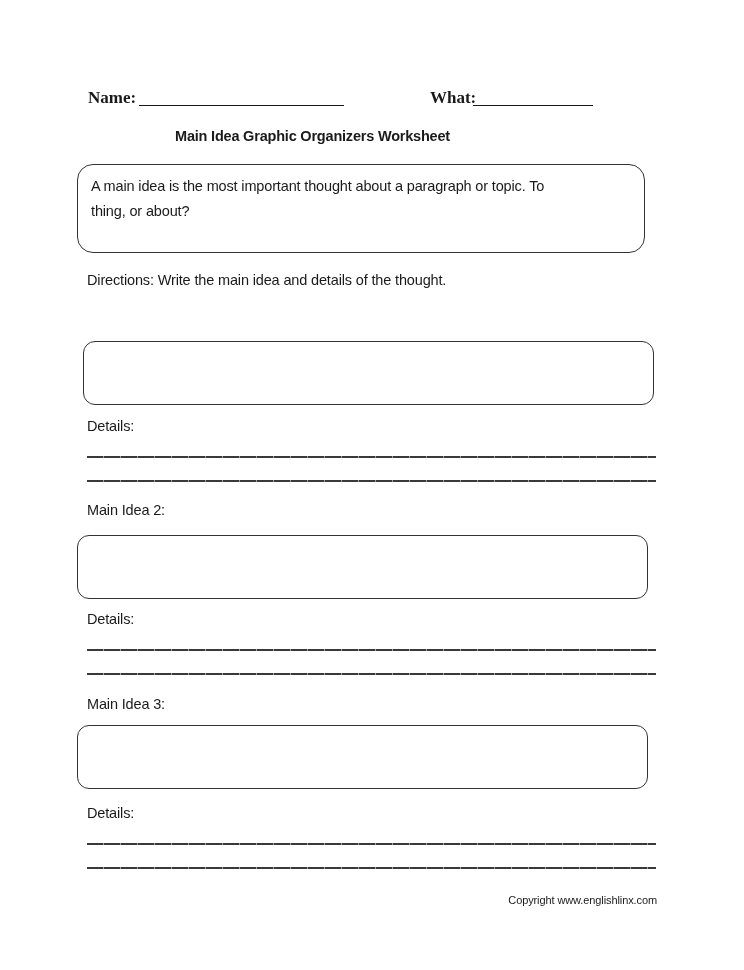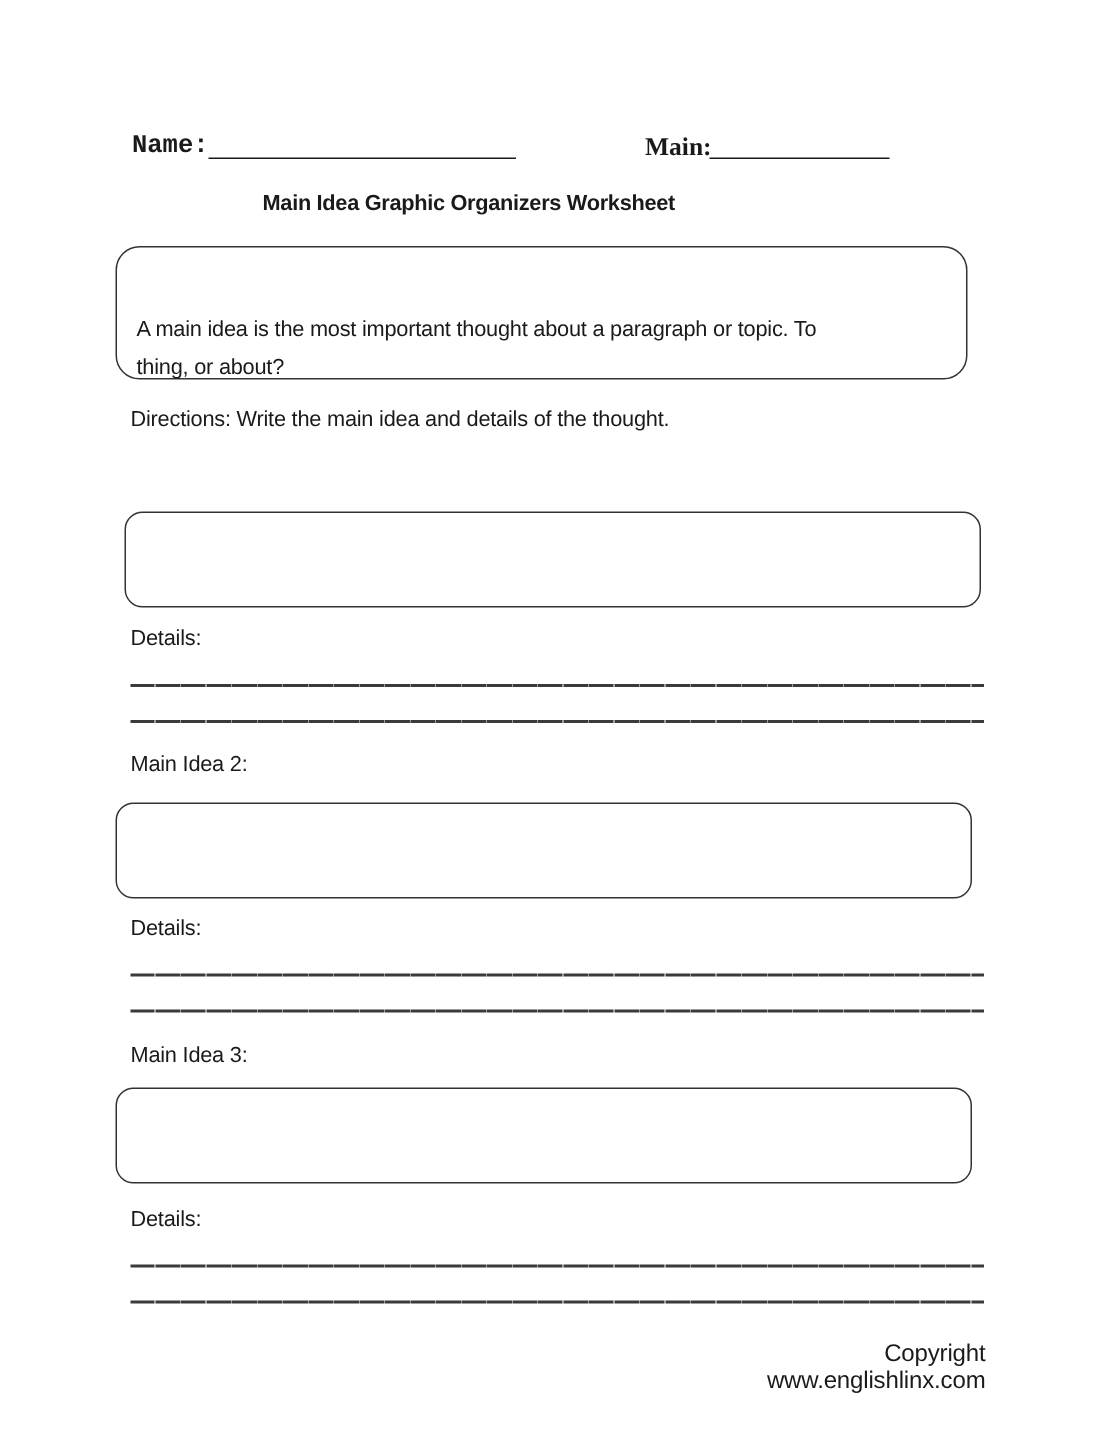--- a/index.html
+++ b/index.html
@@ -3,33 +3,33 @@
   <meta charset="utf-8">
   <style>
     html, body { margin: 0; padding: 0; background: #ffffff; }
     body { width: 744px; height: 970px; position: relative; overflow: hidden; color: #1a1a1a; }
     .abs { position: absolute; }
     .serif-bold { font-family: "Liberation Serif", "DejaVu Serif", serif; font-weight: bold; font-size: 17px; }
     .sans { font-family: "Liberation Sans", "DejaVu Sans", sans-serif; }
     .uline { position: absolute; height: 0; border-top: 1.5px solid #1a1a1a; }
     .title { font-family: "Liberation Sans", "DejaVu Sans", sans-serif; font-weight: bold; font-size: 14.5px; width: 625px; text-align: center; left: 0; top: 128px; letter-spacing: -0.2px; }
     .intro-box { left: 77px; top: 164px; width: 568px; height: 89px; border: 1.5px solid #333; border-radius: 16px; box-sizing: border-box; }
-    .intro-text { left: 91px; top: 174px; width: 550px; font-size: 14.5px; line-height: 25px; letter-spacing: -0.15px; margin-top: 34px; }
+    .intro-text { left: 91px; top: 174px; width: 550px; font-size: 14.5px; line-height: 25px; letter-spacing: -0.15px; }
     .label { font-size: 14.5px; letter-spacing: -0.15px; }
     .idea-box { height: 64px; border: 1.5px solid #333; border-radius: 12px; box-sizing: border-box; background: #fff; }
     .dash-line { position: absolute; left: 87px; width: 569px; height: 2px;
       background: repeating-linear-gradient(90deg, #3a3a3a 0px, #3a3a3a 16px, #9a9a9a 16px, #9a9a9a 17px); }
-    .copyright { font-size: 16px; left: 485px; top: 894px; width: 172px; text-align: right; letter-spacing: -0.1px; }
+    .copyright { font-size: 11px; left: 485px; top: 894px; width: 172px; text-align: right; letter-spacing: -0.1px; }
   </style>
 </head>
 <body>
 
-<div class="abs serif-bold" style="left:88px; top:88px;font-family:Liberation Mono, monospace;">Name:</div>
+<div class="abs serif-bold" style="left:88px; top:88px;">Name:</div>
 <div class="uline" style="left:139px; top:105px; width:205px;"></div>
-<div class="abs serif-bold" style="left:430px; top:88px;">Main:</div>
+<div class="abs serif-bold" style="left:430px; top:88px;">What:</div>
 <div class="uline" style="left:473px; top:105px; width:120px;"></div>
 
 <div class="abs title">Main Idea Graphic Organizers Worksheet</div>
 
 <div class="abs intro-box"></div>
 <div class="abs sans intro-text">
   <div>A main idea is the most important thought about a paragraph or topic. To</div>
   <div>thing, or about?</div>
 </div>
 

